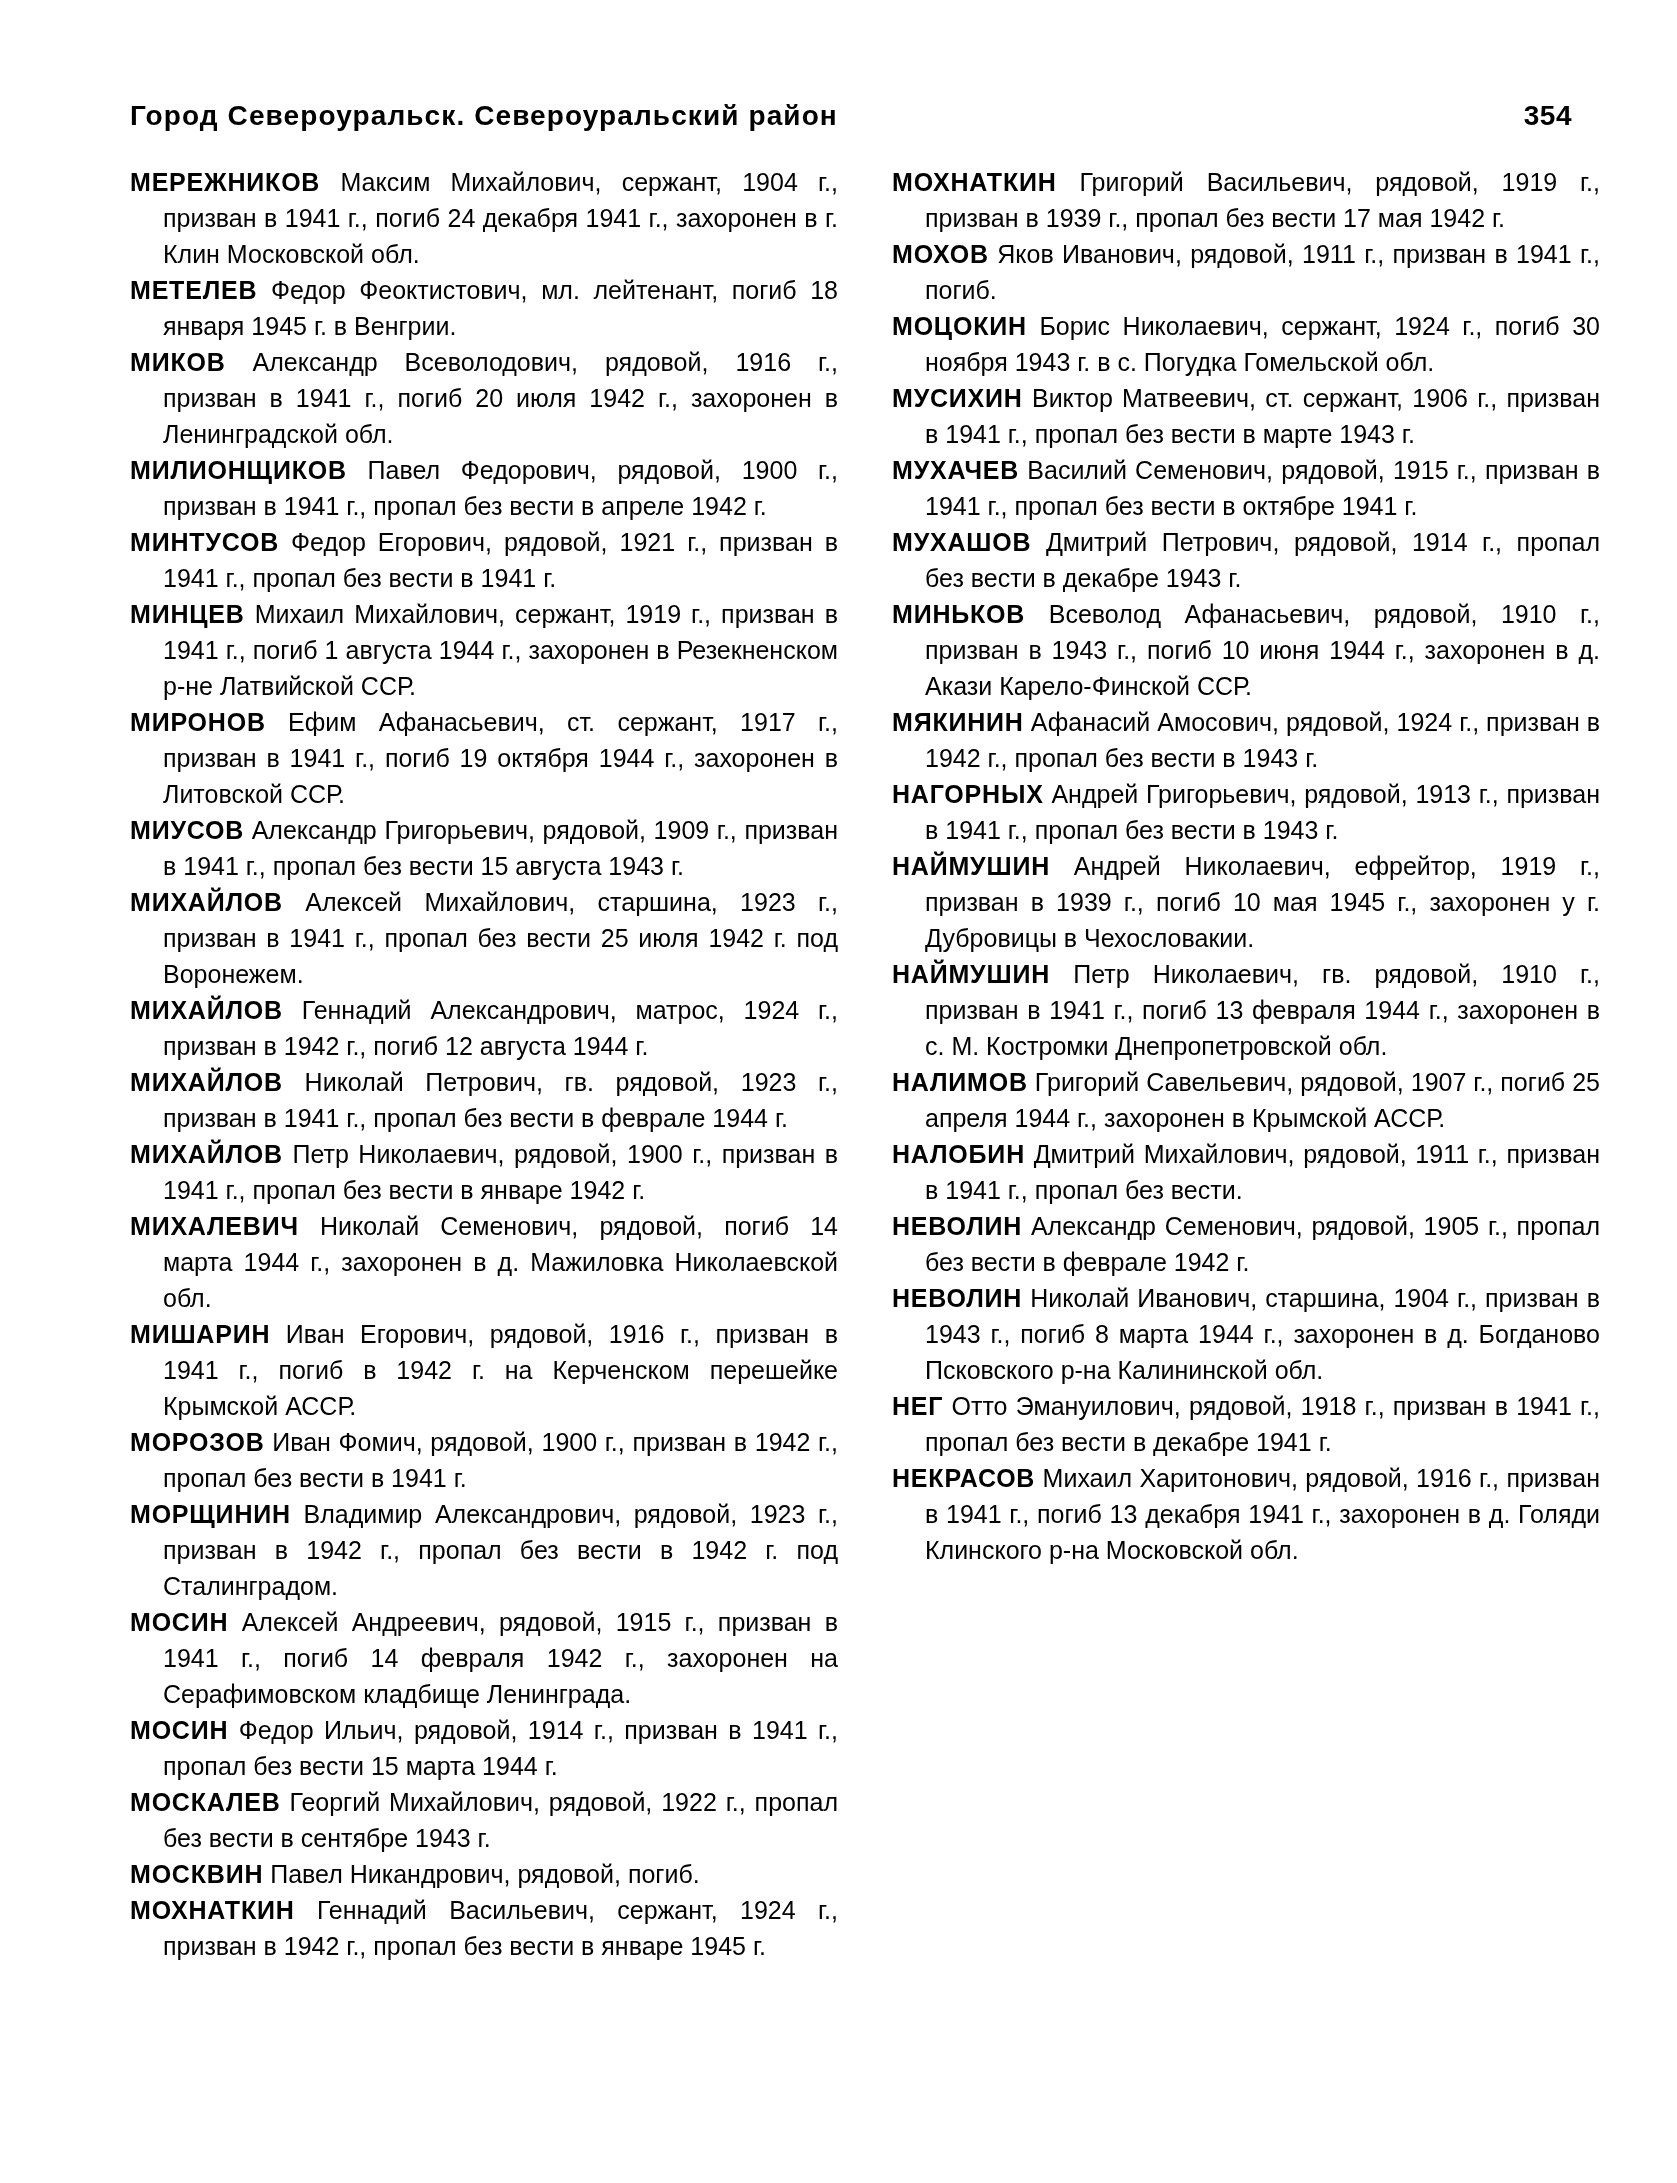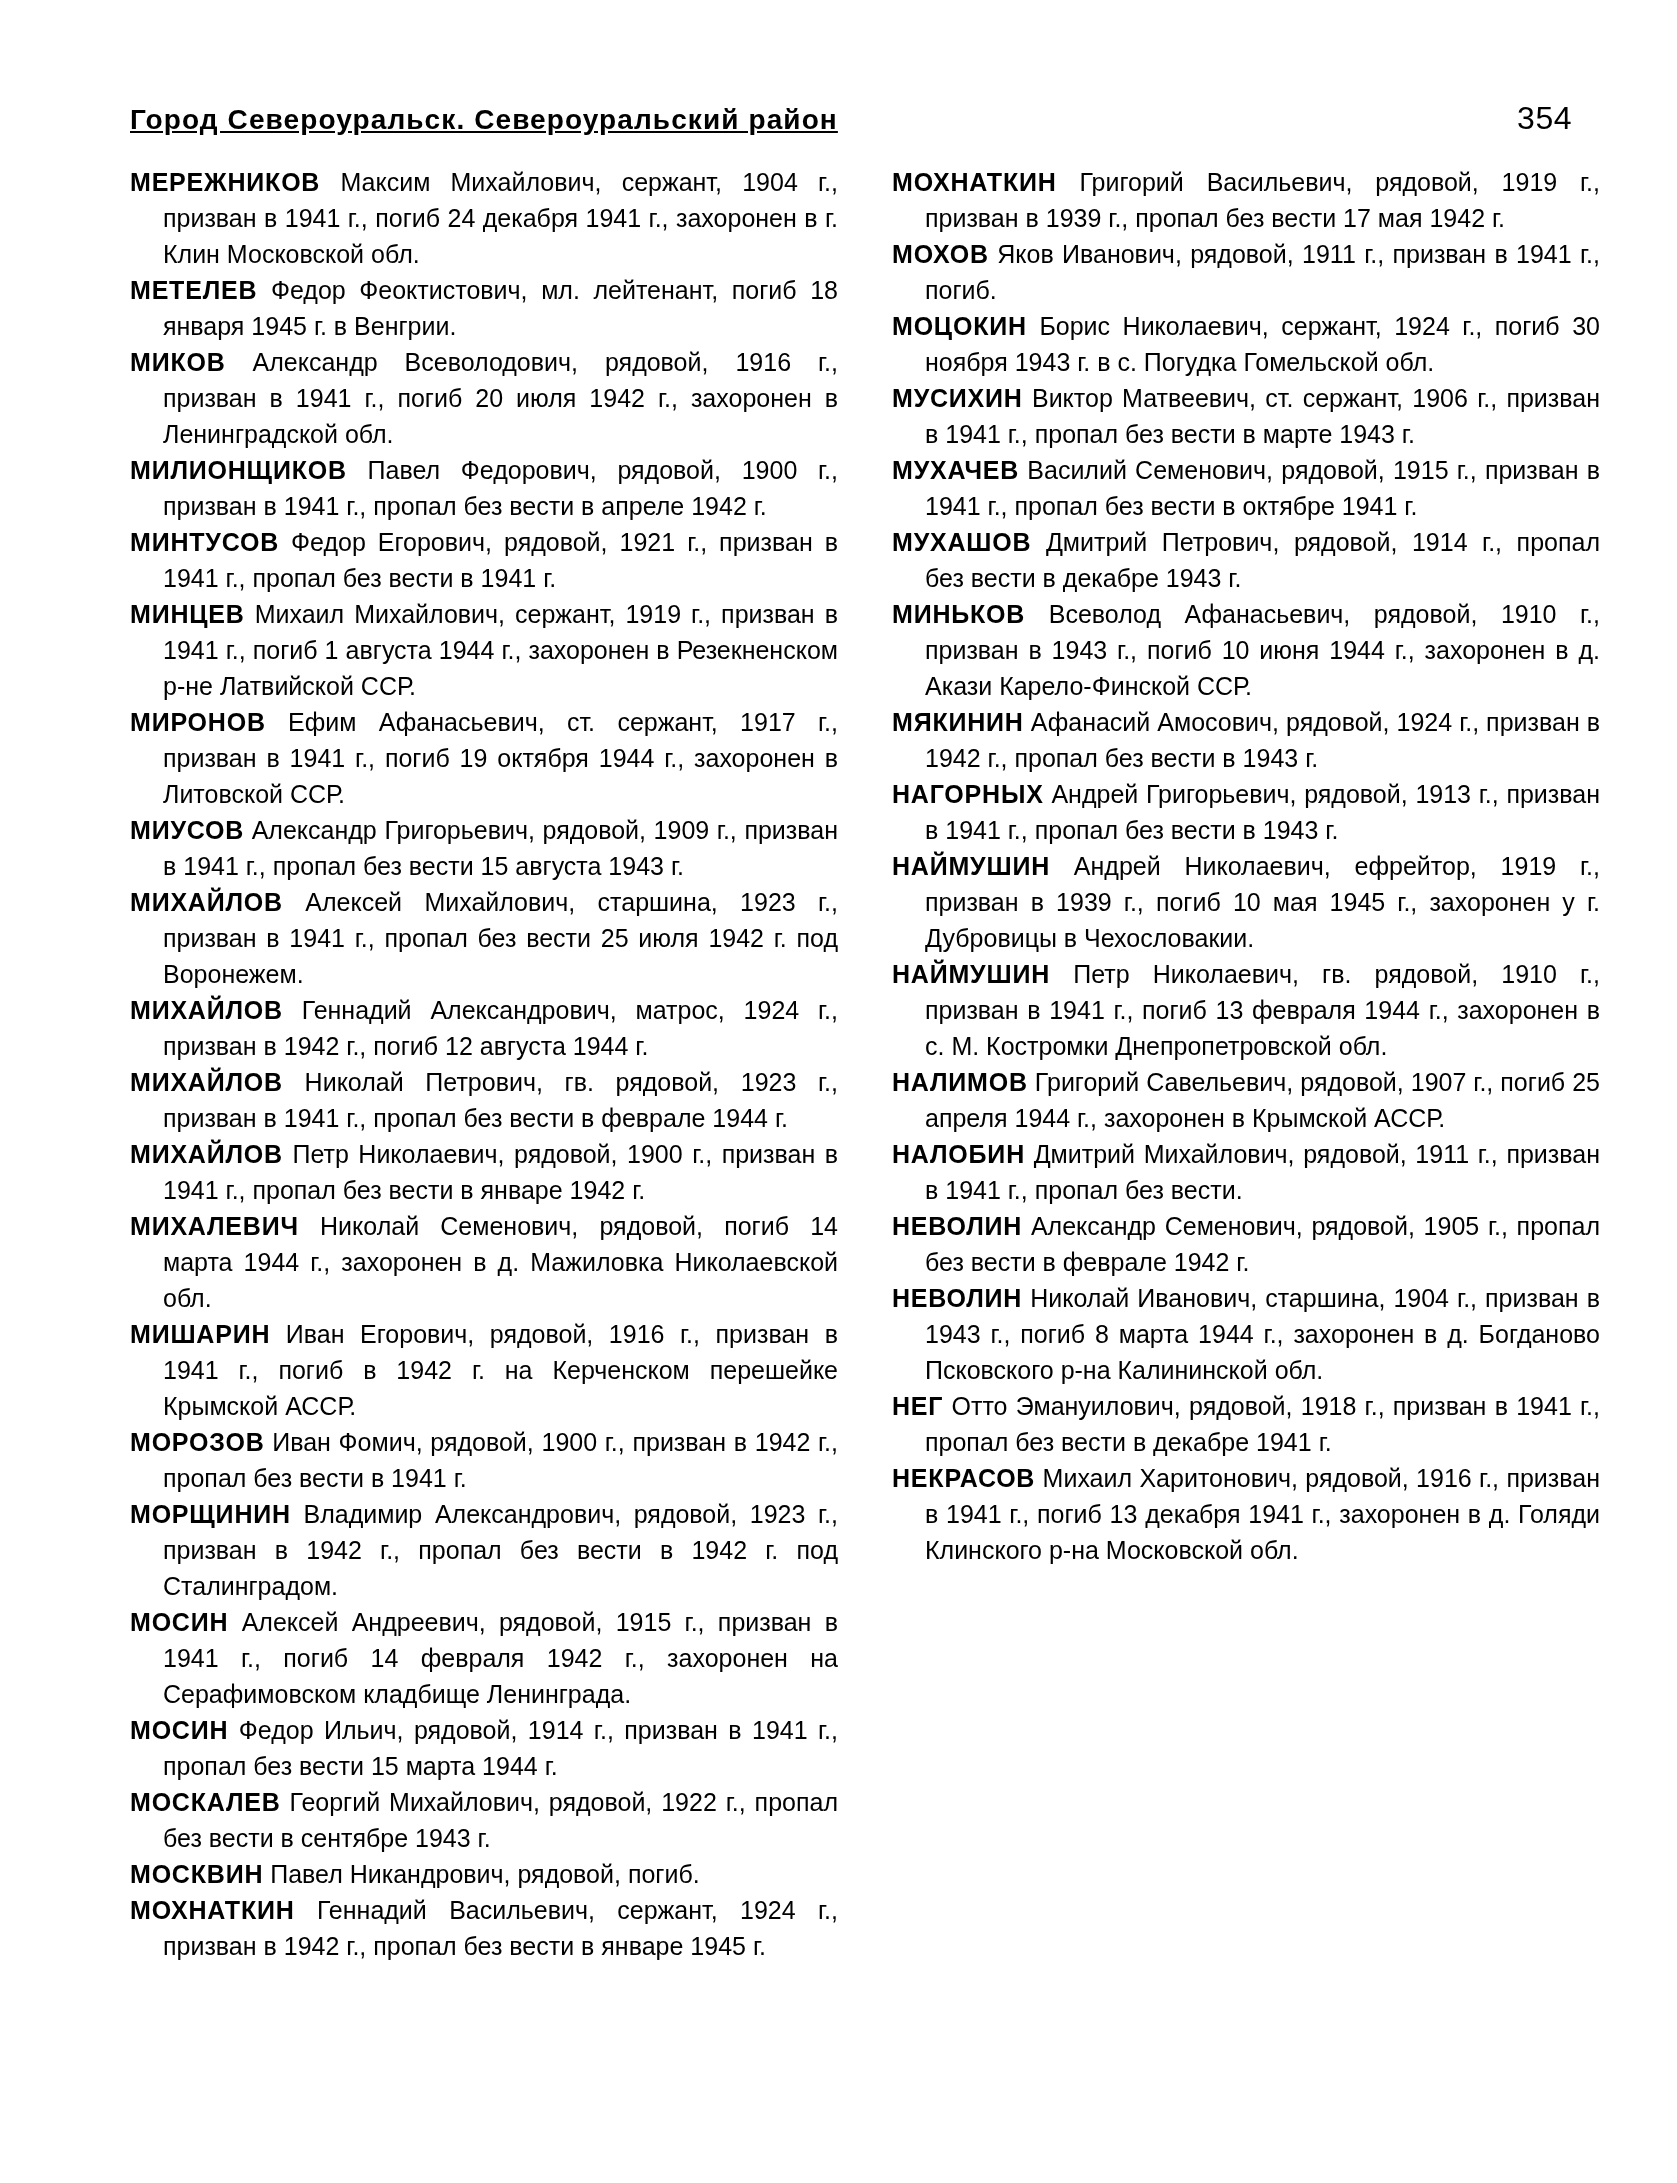--- a/index.html
+++ b/index.html
@@ -28,25 +28,24 @@
     right: 105px;
     display: flex;
     justify-content: space-between;
     align-items: baseline;
   }
   .running-title {
     font-size: 28px;
     font-weight: 700;
     letter-spacing: 1.1px;
     white-space: nowrap;
-    text-decoration: underline;
   }
   .page-number {
-    font-size: 32px;
-    font-weight: 400;
+    font-size: 28px;
+    font-weight: 700;
     letter-spacing: 0.5px;
   }
   .columns {
     position: absolute;
     top: 164px;
     left: 130px;
     display: flex;
     gap: 54px;
   }
   .column {

